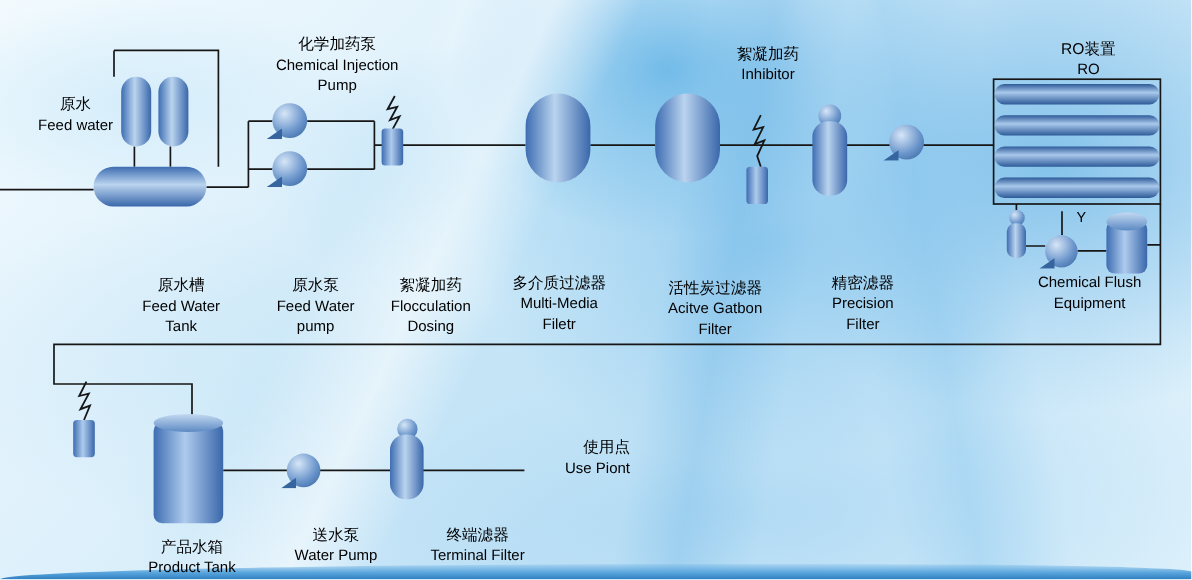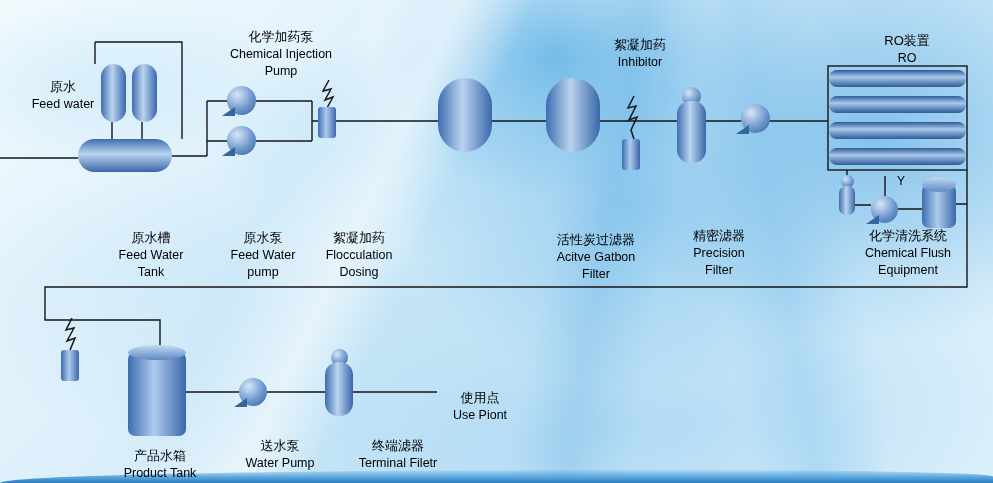--- a/index.html
+++ b/index.html
@@ -46,21 +46,21 @@
                  background:#35649f; clip-path:polygon(0 100%,100% 0,100% 100%); }
   .dosebox{ border-radius:3px;   background:linear-gradient(90deg,#3e6db2 0%,#aecbed 45%,#3a67ab 100%); }
   .rovessel{ border-radius:8px;  background:linear-gradient(180deg,#2d5a98 0%,#a9c9ec 42%,#2d5a98 100%); }
   .cyl    { border-radius:7px;   background:linear-gradient(90deg,#3e6db2 0%,#aecbed 45%,#3a67ab 100%); }
   .cyl::before { content:""; position:absolute; left:0; right:0; top:-7px; height:15px; border-radius:50%;
                  background:linear-gradient(180deg,#c3d9f1 0%,#5d8ac4 100%); }
 
   
   .lbl { position:absolute; text-align:center; font-size:12.5px; line-height:17.5px; color:#000; }
   .lbl .zh { font-size:13px; }
-  .lbl-left { text-align:center;margin-top:25px; }
+  .lbl-left { text-align:right; }
   .y-marker { position:absolute; font-size:12px; color:#000; }
 
   svg.pipes { position:absolute; left:0; top:0; }
   .pipe { stroke:#161616; stroke-width:1.4; fill:none; }
   .frame { stroke:#161616; stroke-width:1.4; fill:none; }
   .bolt { stroke:#161616; stroke-width:1.5; fill:none; }
 </style>
 </head>
 <body>
 
@@ -160,54 +160,58 @@
     <div>Feed Water</div>
     <div>pump</div>
   </div>
 
   <div class="lbl" style="left:313px;top:229px;width:92px">
     <div class="zh">絮凝加药</div>
     <div>Flocculation</div>
     <div>Dosing</div>
   </div>
 
+  <div class="lbl" style="left:413px;top:227px;width:106px">
+    <div class="zh">多介质过滤器</div>
+    <div>Multi-Media</div>
+    <div>Filetr</div>
+  </div>
 
   <div class="lbl" style="left:540px;top:231px;width:112px">
     <div class="zh">活性炭过滤器</div>
     <div>Acitve Gatbon</div>
     <div>Filter</div>
   </div>
 
   <div class="lbl" style="left:673px;top:227px;width:92px">
     <div class="zh">精密滤器</div>
     <div>Precision</div>
     <div>Filter</div>
   </div>
 
 
   <div class="lbl" style="left:852px;top:227px;width:112px">
-    <div class="zh">化学清洗系统</div>
     <div>Chemical Flush</div>
     <div>Equipment</div>
   </div>
 
 
   <div class="lbl" style="left:112px;top:447px;width:96px">
     <div class="zh">产品水箱</div>
     <div>Product Tank</div>
   </div>
 
   <div class="lbl" style="left:235px;top:437px;width:90px">
     <div class="zh">送水泵</div>
     <div>Water Pump</div>
   </div>
 
   <div class="lbl" style="left:346px;top:437px;width:104px">
     <div class="zh">终端滤器</div>
-    <div>Terminal Filetr</div>
+    <div>Terminal Filter</div>
   </div>
 
   <div class="lbl lbl-left" style="left:435px;top:364px;width:90px">
     <div class="zh">使用点</div>
     <div>Use Piont</div>
   </div>
 
   <div class="y-marker" style="left:897px;top:174px">Y</div>
 </div>
 

